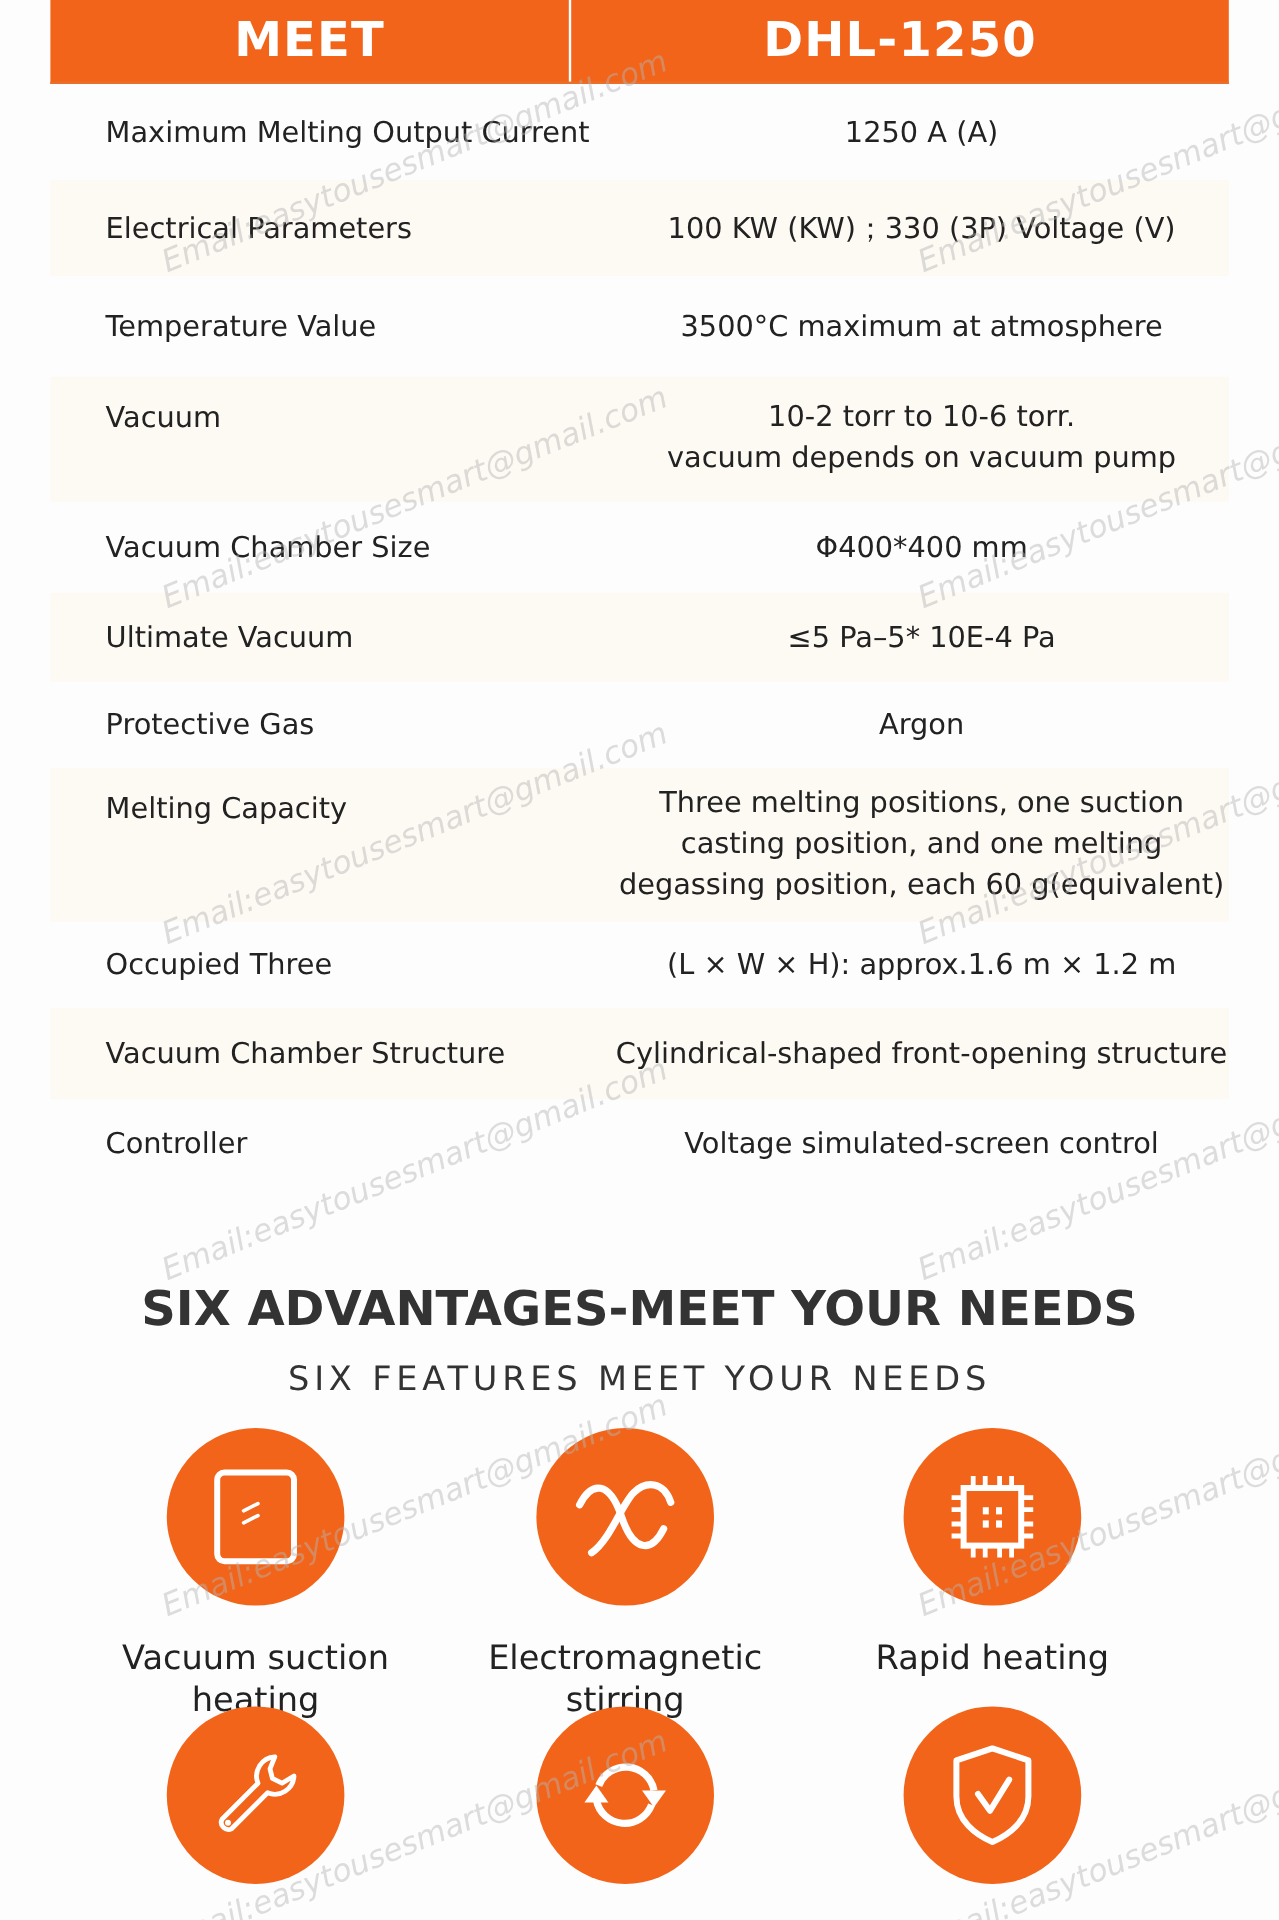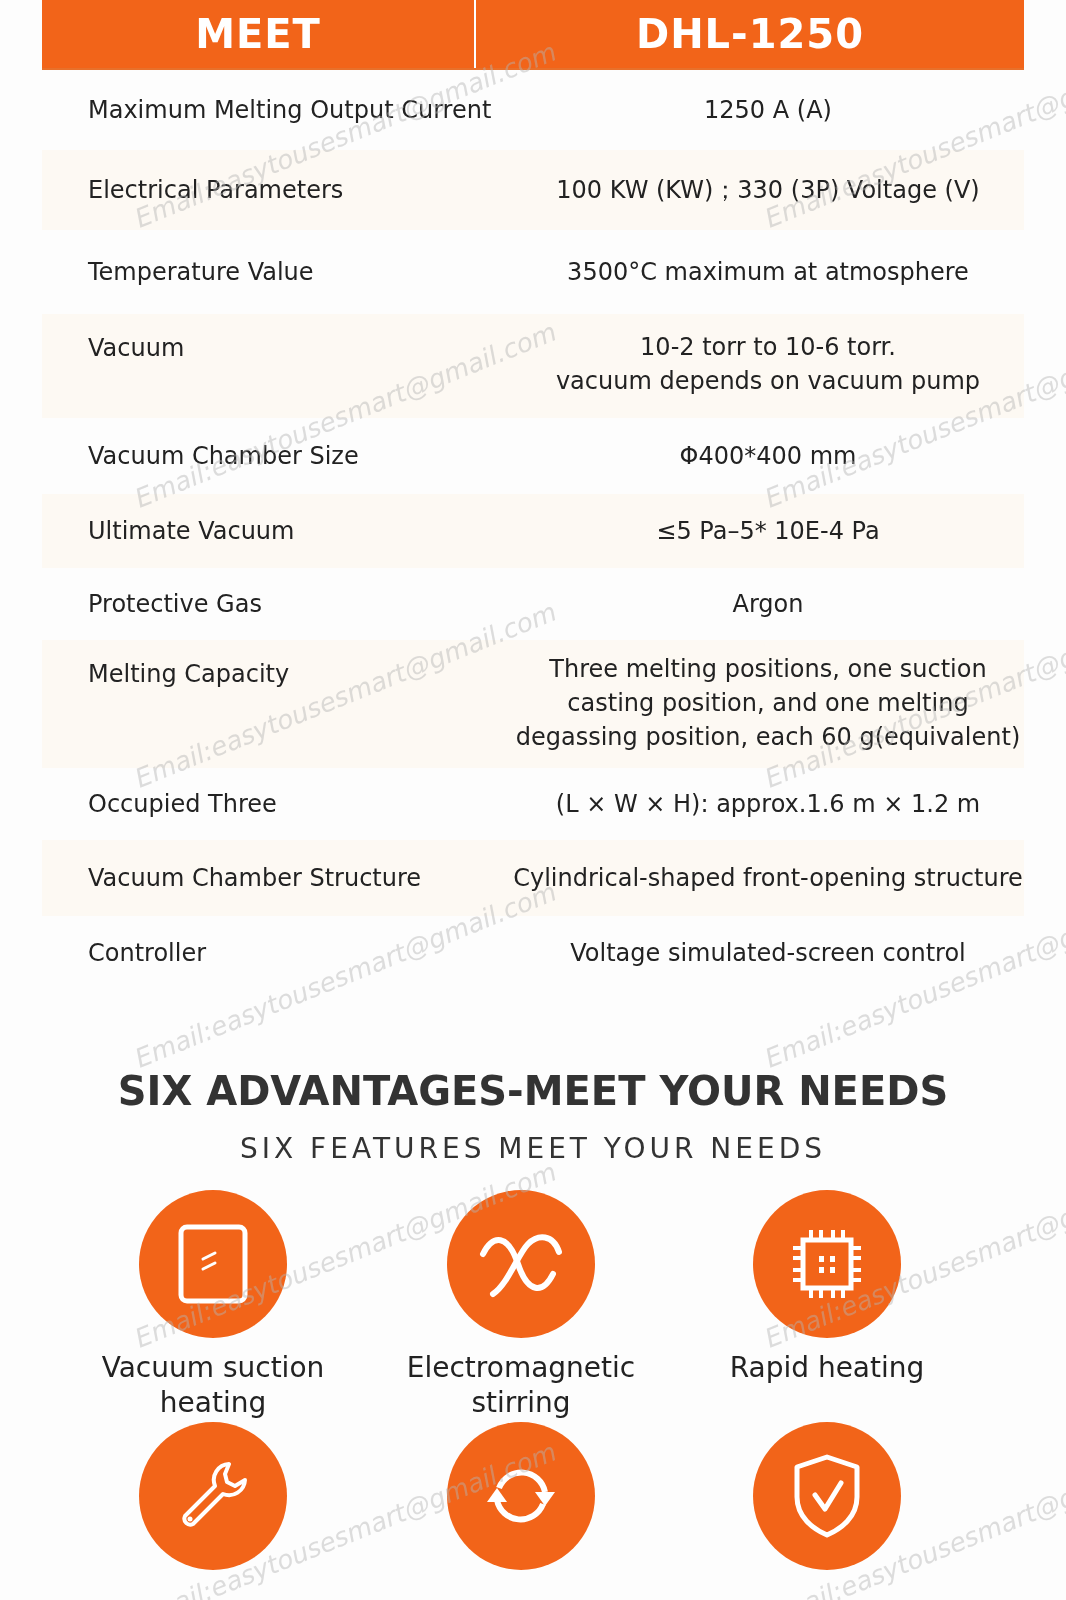--- a/index.html
+++ b/index.html
@@ -47,21 +47,21 @@
   }
   .feature {
     position: absolute; width: 260px; text-align: center;
   }
   .feature .circle {
     width: 148px; height: 148px; border-radius: 50%;
     background: #f26419; margin: 0 auto;
     display: flex; align-items: center; justify-content: center;
   }
   .feature .name {
-    margin-top: 12px; font-size: 28px; line-height: 35px; color: #222;
+    margin-top: 26px; font-size: 28px; line-height: 35px; color: #222;
   }
   .watermark {
     position: absolute; color: rgba(180,180,180,0.45);
     font-size: 26px; font-style: italic; transform: rotate(-22deg);
     white-space: nowrap; pointer-events: none;
   }
 </style>
 </head>
 <body>
 

